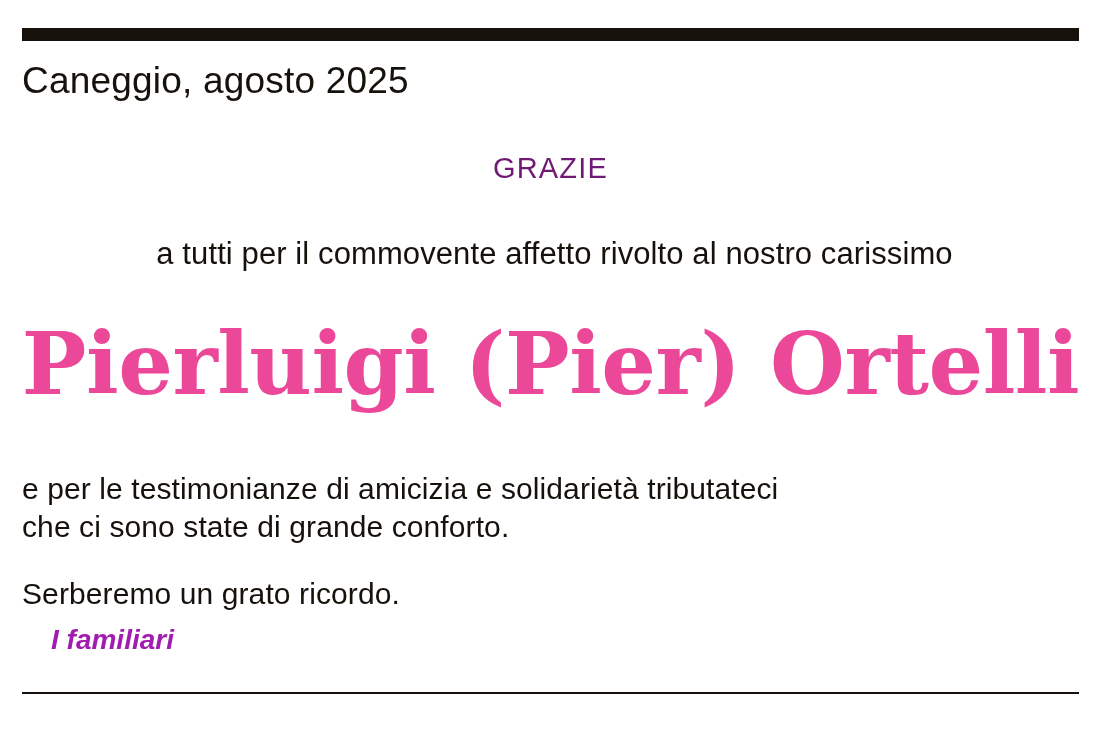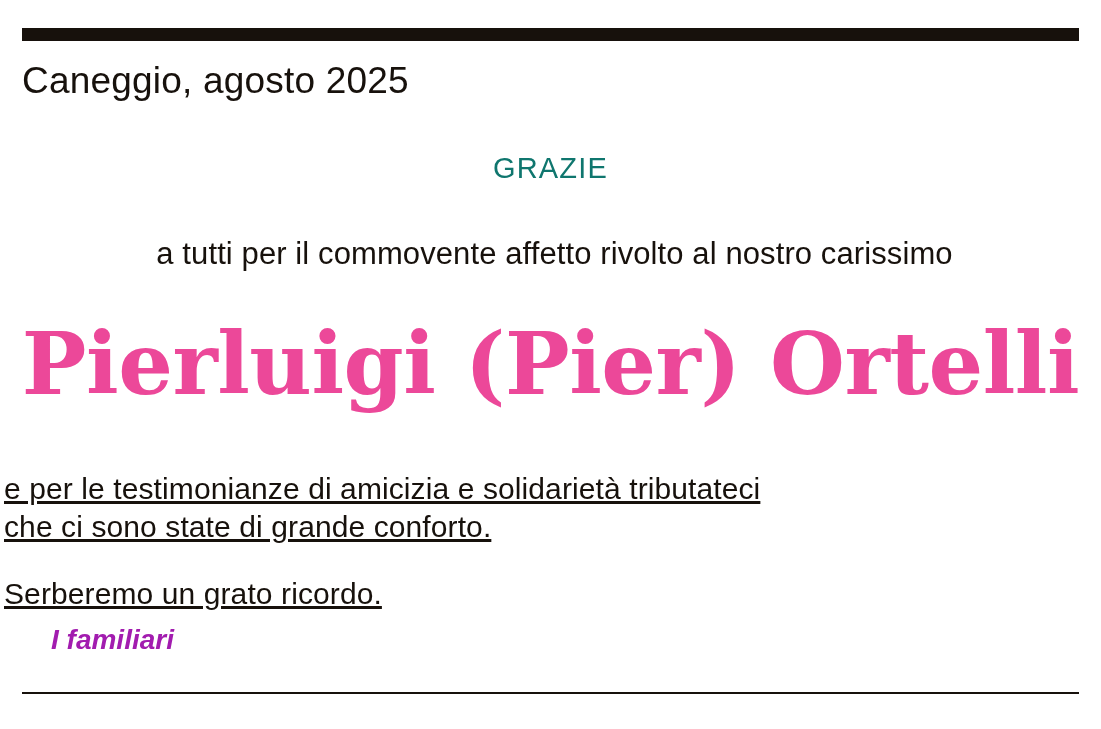--- a/index.html
+++ b/index.html
@@ -48,21 +48,21 @@
   }
   .thanks {
     position: absolute;
     left: 0;
     right: 0;
     top: 150px;
     text-align: center;
     font-size: 29px;
     line-height: 36px;
     letter-spacing: 1.2px;
-    color: #0f766e;
+    color: #701a75;
   }
   .lead {
     position: absolute;
     left: 0;
     right: 0;
     top: 235px;
     text-align: center;
     font-size: 31px;
     line-height: 38px;
     letter-spacing: 0.1px;
@@ -78,24 +78,23 @@
     font-family: "DejaVu Serif", "Liberation Serif", serif;
     font-weight: bold;
     font-size: 86px;
     line-height: 104px;
     letter-spacing: -0.5px;
     color: #ec4899;
     white-space: nowrap;
   }
   .body-block {
     position: absolute;
-    left: 4px;
+    left: 22px;
     top: 470px;
     width: 1040px;
-    text-decoration: underline;
   }
   .body-line {
     font-size: 30px;
     line-height: 38px;
     letter-spacing: 0.1px;
     color: #17110c;
     white-space: nowrap;
   }
   .body-line.spaced {
     margin-top: 29px;

